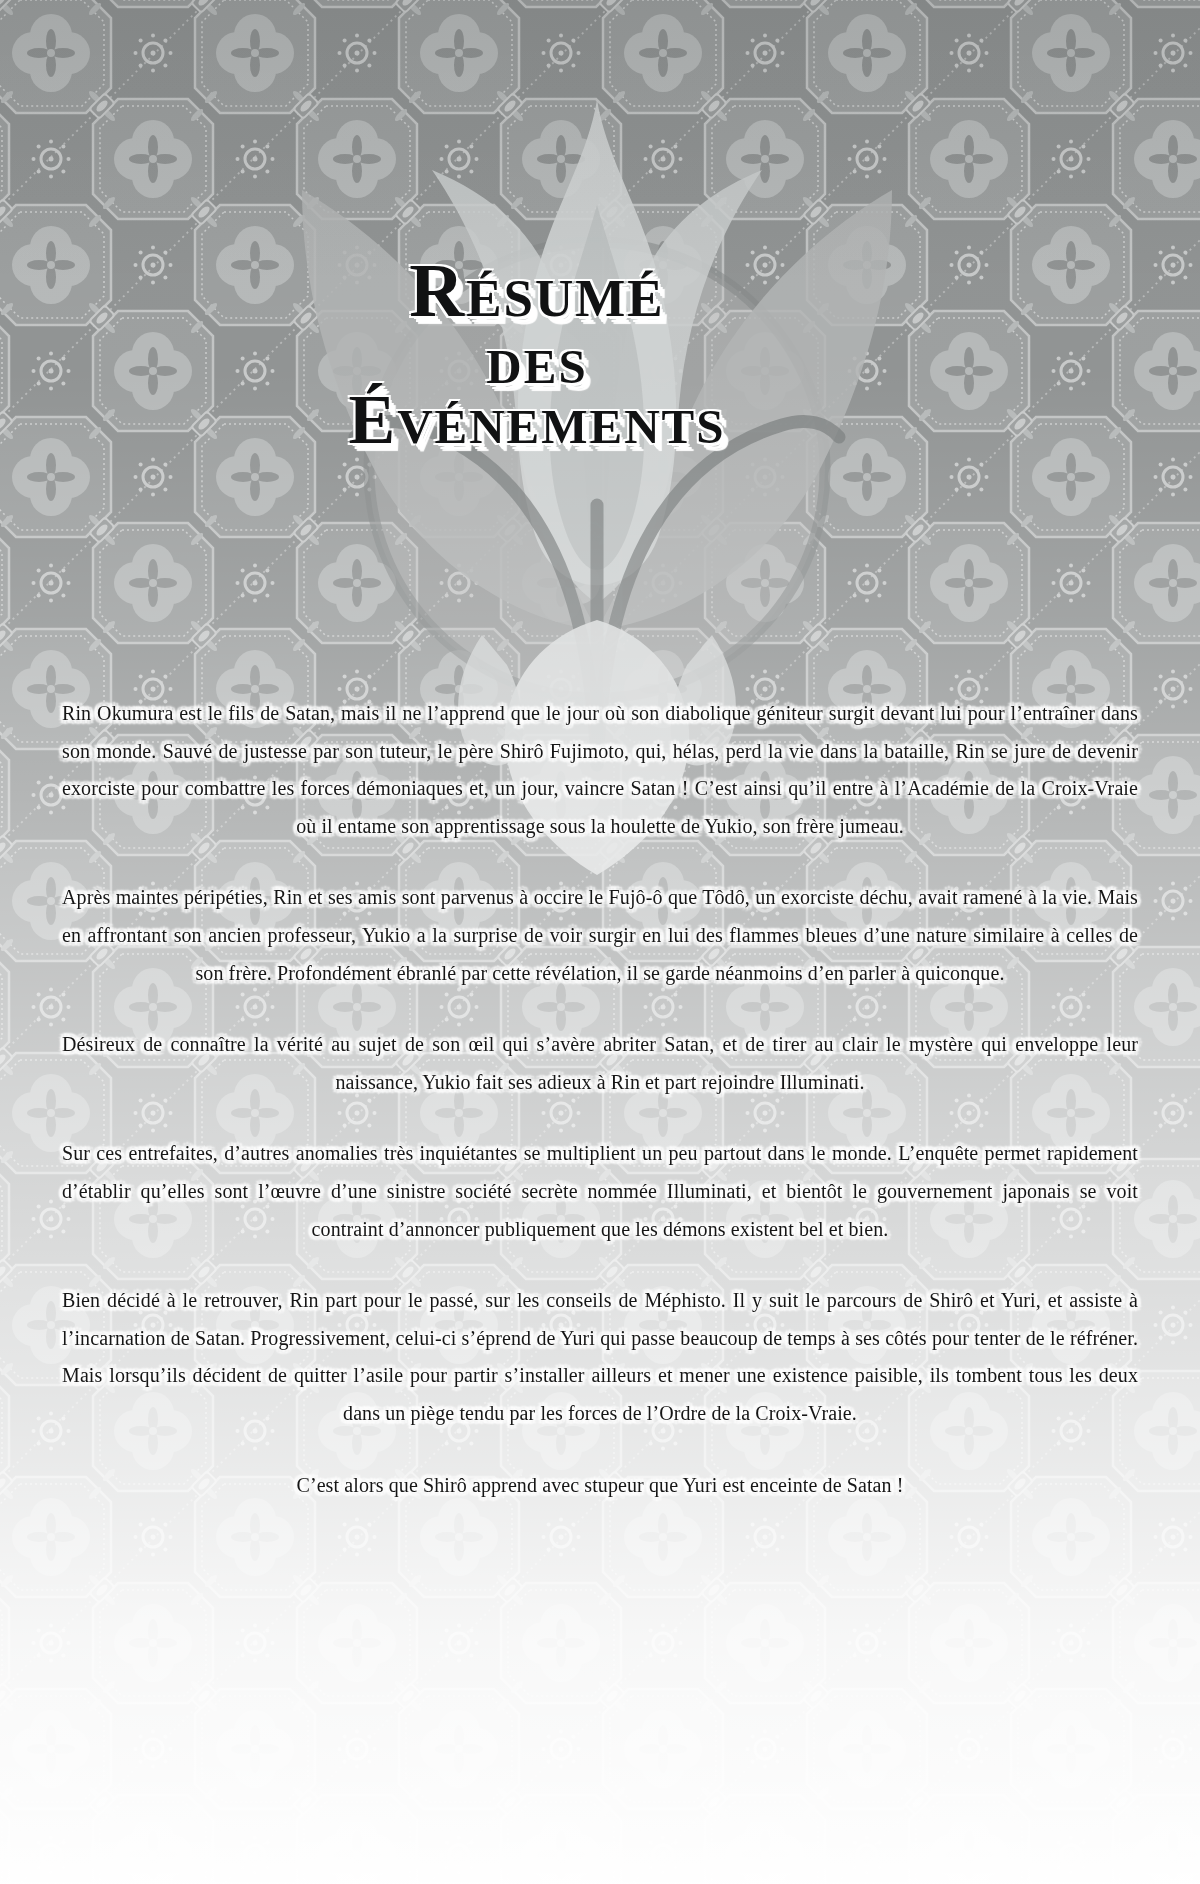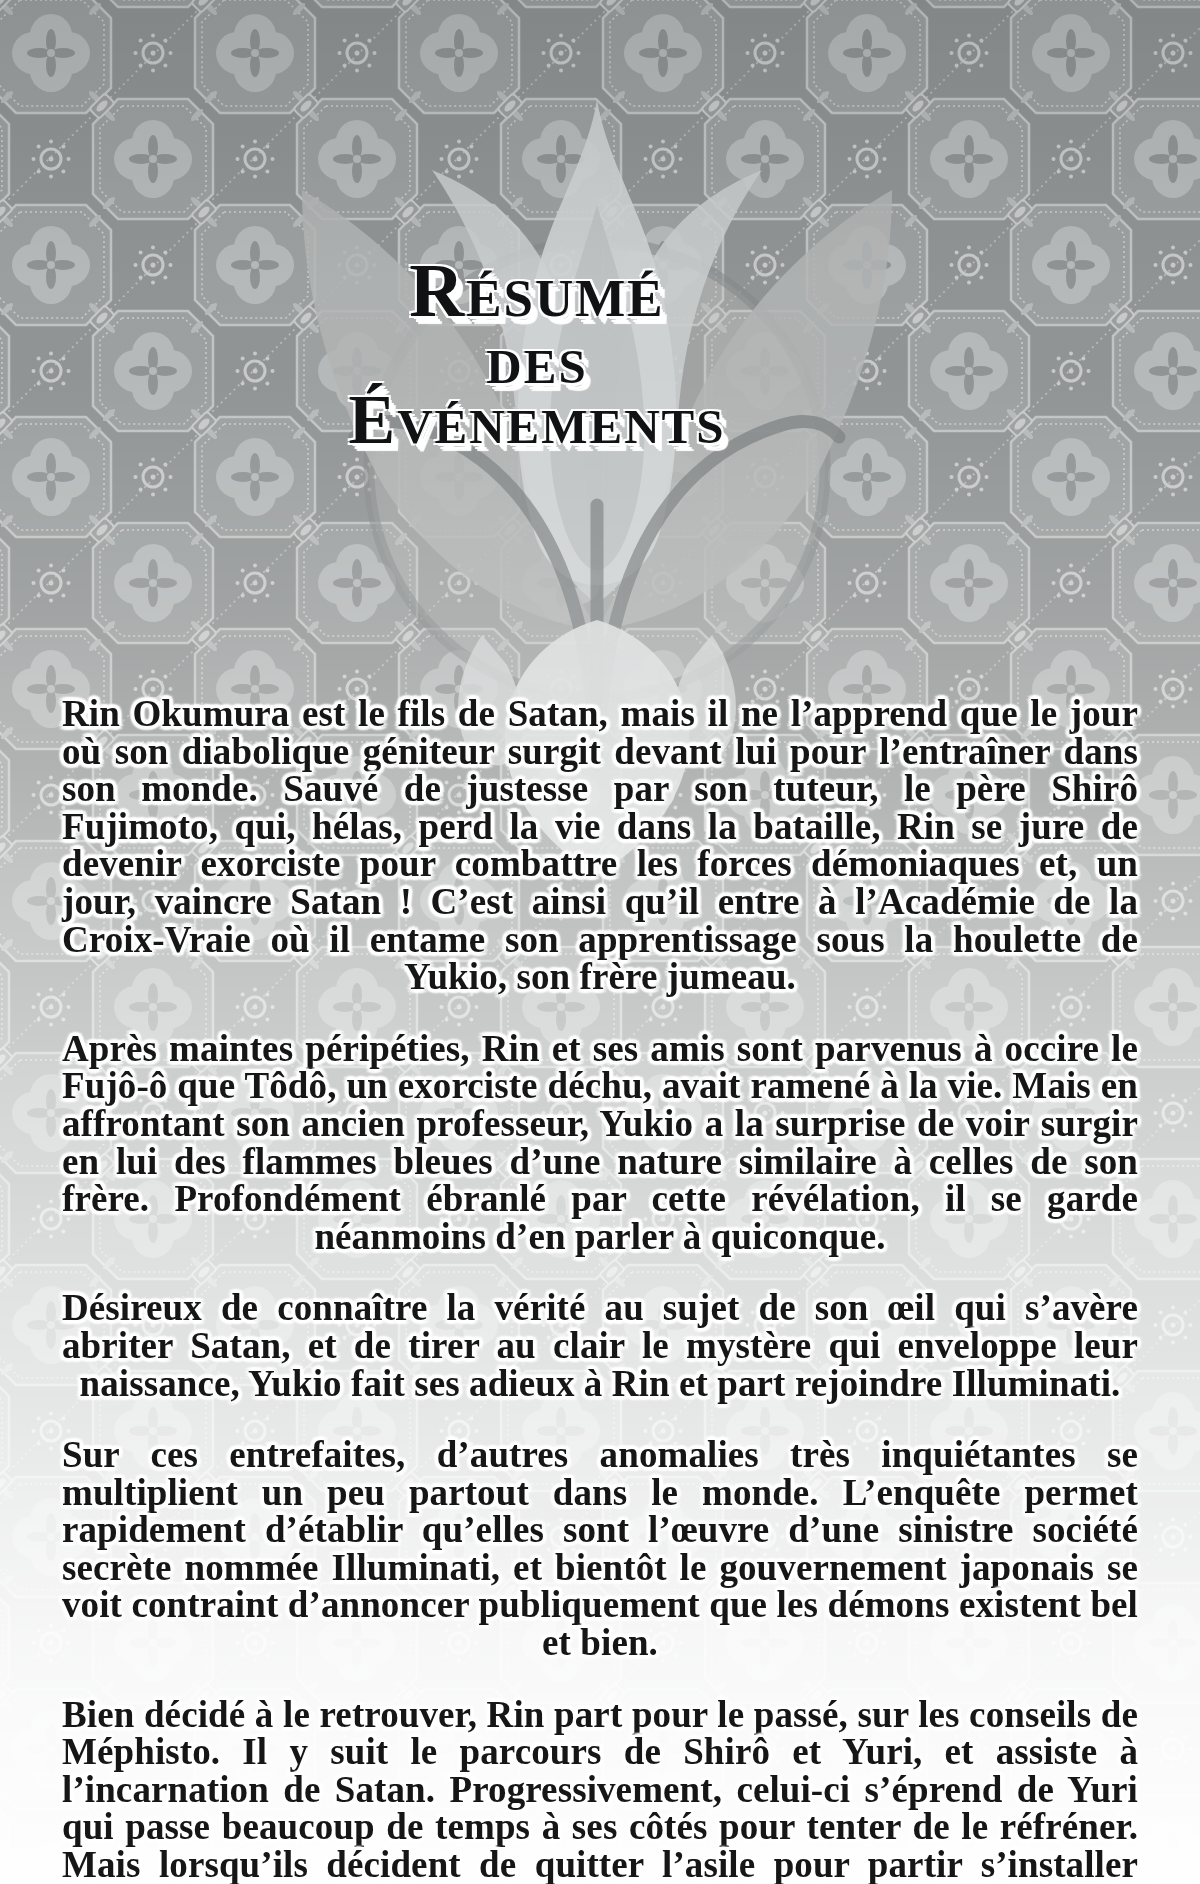--- a/index.html
+++ b/index.html
@@ -50,22 +50,22 @@
   .title-line1{font-size:76px;line-height:84px;}
   .title-line2{font-size:70px;line-height:56px;}
   .title-line3{font-size:70px;line-height:64px;}
 
   .paragraphs{
     position:absolute;
     top:695px;left:62px;width:1076px;
   }
   .paragraphs p{
     margin:0 0 34px 0;
-    font-size:37px;
-    font-weight:700;
+    font-size:20px;
+    font-weight:400;
     line-height:37.6px;
     color:#161616;
     text-align:justify;
     text-align-last:center;
     letter-spacing:0.1px;
     text-shadow:
       0 0 3px #ffffff, 0 0 3px #ffffff, 0 0 4px #ffffff,
       -3px -3px 2px #ffffff, 3px -3px 2px #ffffff,
       -3px 3px 2px #ffffff, 3px 3px 2px #ffffff,
       -4px 0 2px #ffffff, 4px 0 2px #ffffff,

